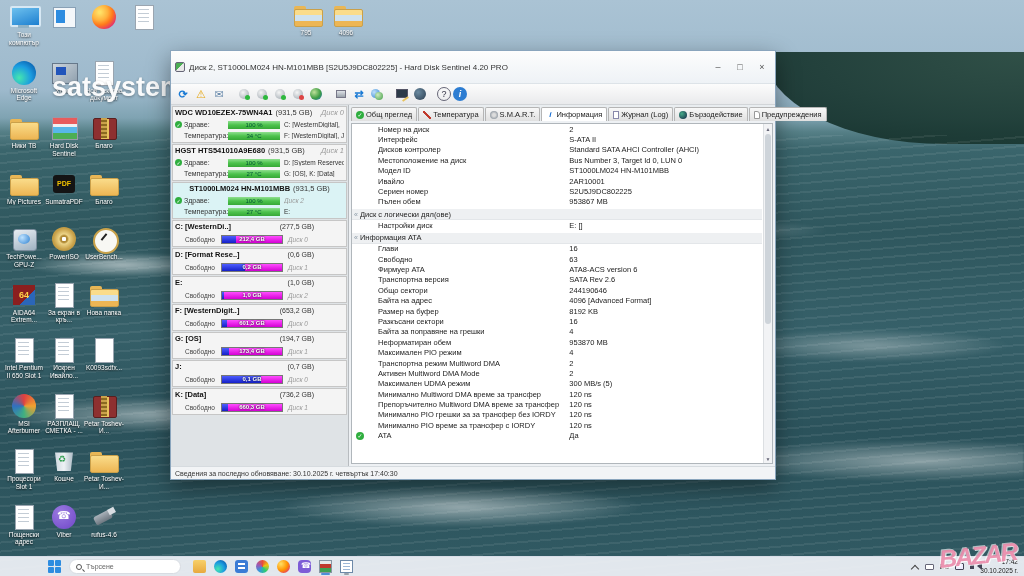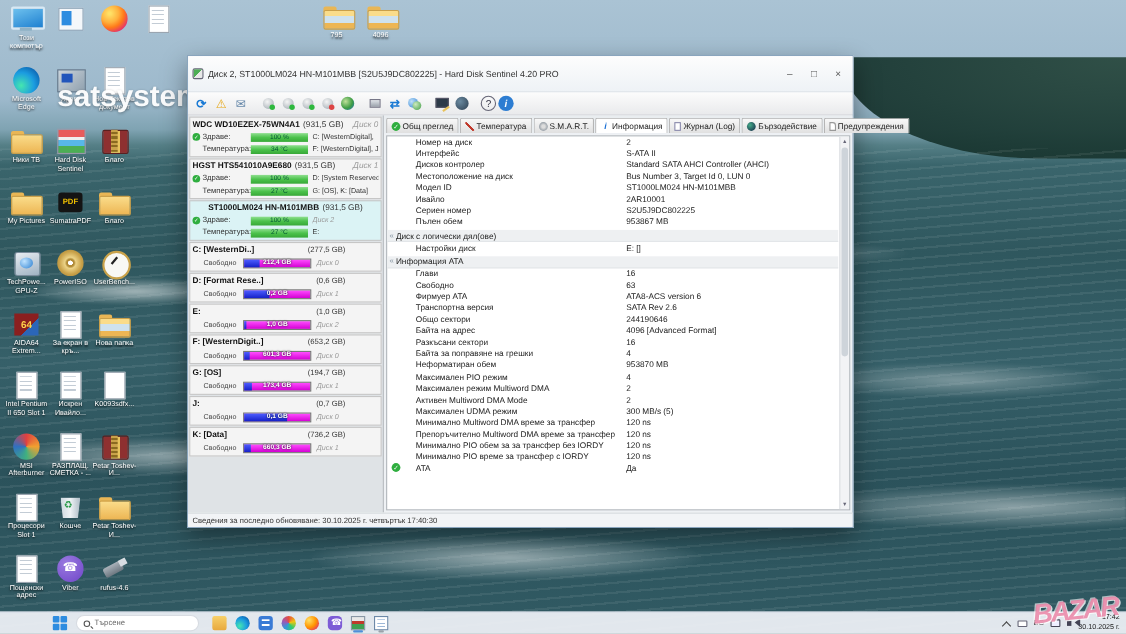--- a/index.html
+++ b/index.html
@@ -637,57 +637,61 @@
             </div>
             <div class="i-row">
               <span>Общо сектори</span>
               <span class="i-val">244190646</span>
             </div>
             <div class="i-row">
               <span>Байта на адрес</span>
               <span class="i-val">4096 [Advanced Format]</span>
             </div>
             <div class="i-row">
+              <span>Размер на буфер</span>
+              <span class="i-val">8192 KB</span>
+            </div>
+            <div class="i-row">
               <span>Разкъсани сектори</span>
               <span class="i-val">16</span>
             </div>
             <div class="i-row">
               <span>Байта за поправяне на грешки</span>
               <span class="i-val">4</span>
             </div>
             <div class="i-row">
               <span>Неформатиран обем</span>
               <span class="i-val">953870 MB</span>
             </div>
             <div class="i-row">
               <span>Максимален PIO режим</span>
               <span class="i-val">4</span>
             </div>
             <div class="i-row">
-              <span>Максимален режим Multiword DMA</span>
+              <span>Транспортна режим Multiword DMA</span>
               <span class="i-val">2</span>
             </div>
             <div class="i-row">
               <span>Активен Multiword DMA Mode</span>
               <span class="i-val">2</span>
             </div>
             <div class="i-row">
               <span>Максимален UDMA режим</span>
               <span class="i-val">300 MB/s (5)</span>
             </div>
             <div class="i-row">
               <span>Минимално Multiword DMA време за трансфер</span>
               <span class="i-val">120 ns</span>
             </div>
             <div class="i-row">
               <span>Препоръчително Multiword DMA време за трансфер</span>
               <span class="i-val">120 ns</span>
             </div>
             <div class="i-row">
-              <span>Минимално PIO обем за за трансфер без IORDY</span>
+              <span>Минимално PIO грешки за за трансфер без IORDY</span>
               <span class="i-val">120 ns</span>
             </div>
             <div class="i-row">
               <span>Минимално PIO време за трансфер с IORDY</span>
               <span class="i-val">120 ns</span>
             </div>
             <div class="i-row">
               <span class="i-ico round">✓</span>
               <span>ATA</span>
               <span class="i-val">Да</span>

